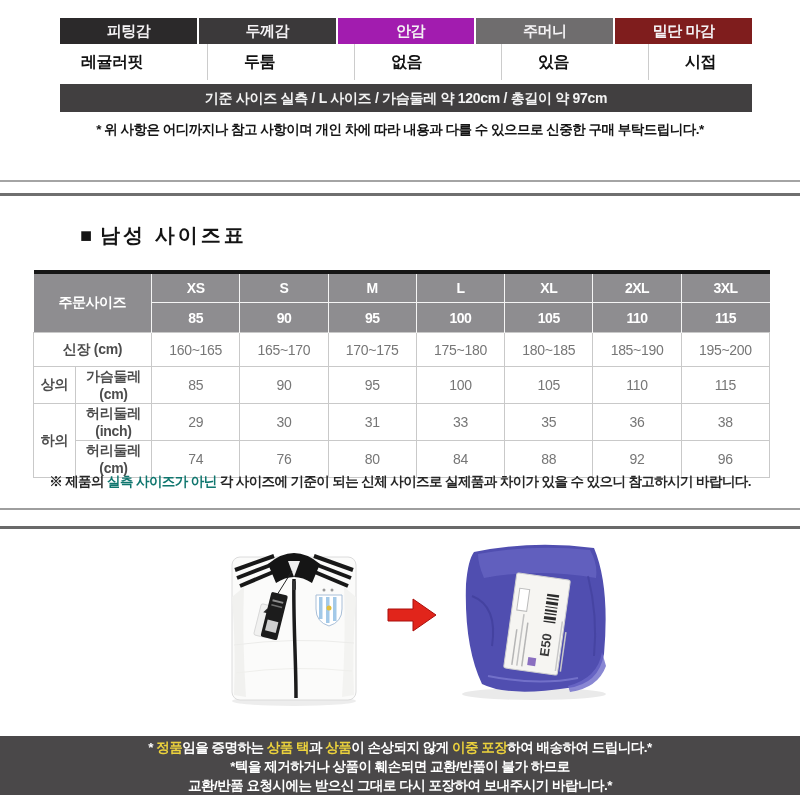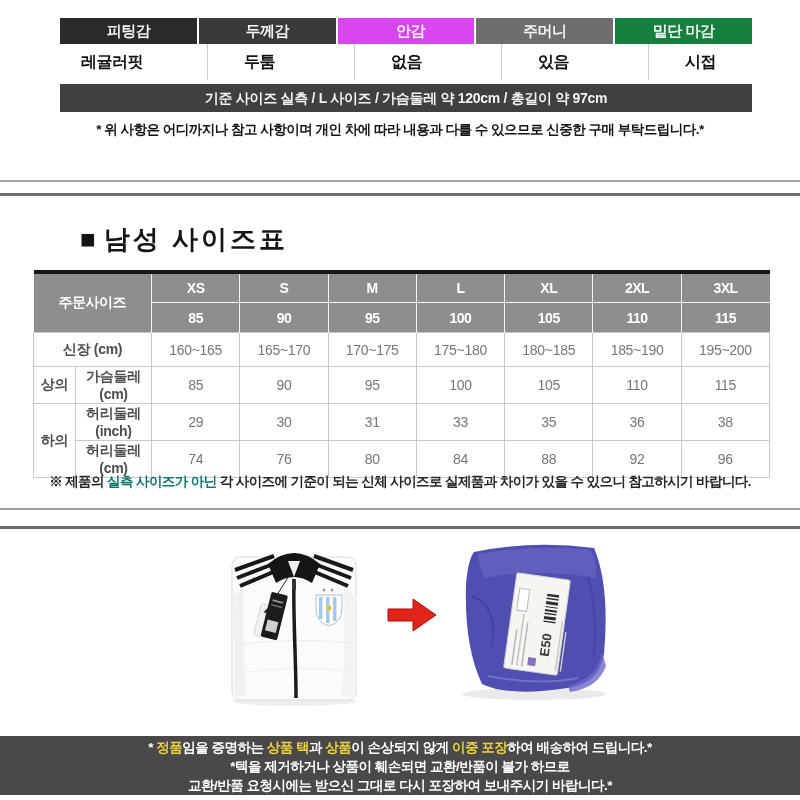--- a/index.html
+++ b/index.html
@@ -21,21 +21,21 @@
              color:#f3f3f3;font-size:14px;font-weight:700;letter-spacing:-0.3px;}
   
   .notice-top{position:absolute;left:0;top:121px;width:800px;text-align:center;
               font-size:13.5px;font-weight:700;color:#141414;letter-spacing:-0.5px;white-space:nowrap;}
   .rule{position:absolute;left:0;width:800px;}
   .rule-a1{top:180px;height:2px;background:#a4a4a4;}
   .rule-a2{top:193px;height:3px;background:#6f6f6f;}
   .rule-b1{top:508px;height:2px;background:#9e9e9e;}
   .rule-b2{top:526px;height:3px;background:#696969;}
   
-  .size-title{position:absolute;left:80px;top:222px;font-size:26px;font-weight:700;
+  .size-title{position:absolute;left:80px;top:222px;font-size:20px;font-weight:700;
               color:#141414;letter-spacing:3px;}
   .size-title .bullet{margin-right:8px;letter-spacing:0;}
   table.size{position:absolute;left:33px;top:270px;width:737px;border-collapse:collapse;
              table-layout:fixed;border-top:4px solid #161616;}
   table.size th{background:#8e8d90;color:#ffffff;font-weight:700;font-size:14px;
                 letter-spacing:-0.5px;}
   th.corner{font-size:15px;}
   tr.hrow1 th{height:26px;}
   tr.hrow2 th{height:27px;}
   th.sep{border-left:1px solid #f5f5f5;}
@@ -56,23 +56,23 @@
               line-height:19px;letter-spacing:-0.5px;padding-top:2px;box-sizing:border-box;}
   .bottom-box .ln{white-space:nowrap;}
 </style>
 </head>
 <body>
 
 <div class="spec">
   <div class="spec-head">
     <div class="spec-h" style="background-color: rgb(43, 41, 42);">피팅감</div>
     <div class="spec-h" style="background-color: rgb(59, 57, 58);">두께감</div>
-    <div class="spec-h" style="background-color: #d946ef; padding-left: 9px;">안감</div>
+    <div class="spec-h" style="background-color: #a21caf; padding-left: 9px;">안감</div>
     <div class="spec-h" style="background-color: rgb(111, 109, 110);">주머니</div>
-    <div class="spec-h" style="background-color: #15803d;">밑단 마감</div>
+    <div class="spec-h" style="background-color: #7f1d1d;">밑단 마감</div>
   </div>
   <div class="spec-vals">
     <div class="spec-v">레귤러핏</div>
     <div class="spec-v">두툼</div>
     <div class="spec-v">없음</div>
     <div class="spec-v">있음</div>
     <div class="spec-v">시접</div>
   </div>
   <div class="spec-band" style="background-color: rgb(65, 63, 64);">기준 사이즈 실측 / L 사이즈 / 가슴둘레 약 120cm / 총길이 약 97cm</div>
 </div>

